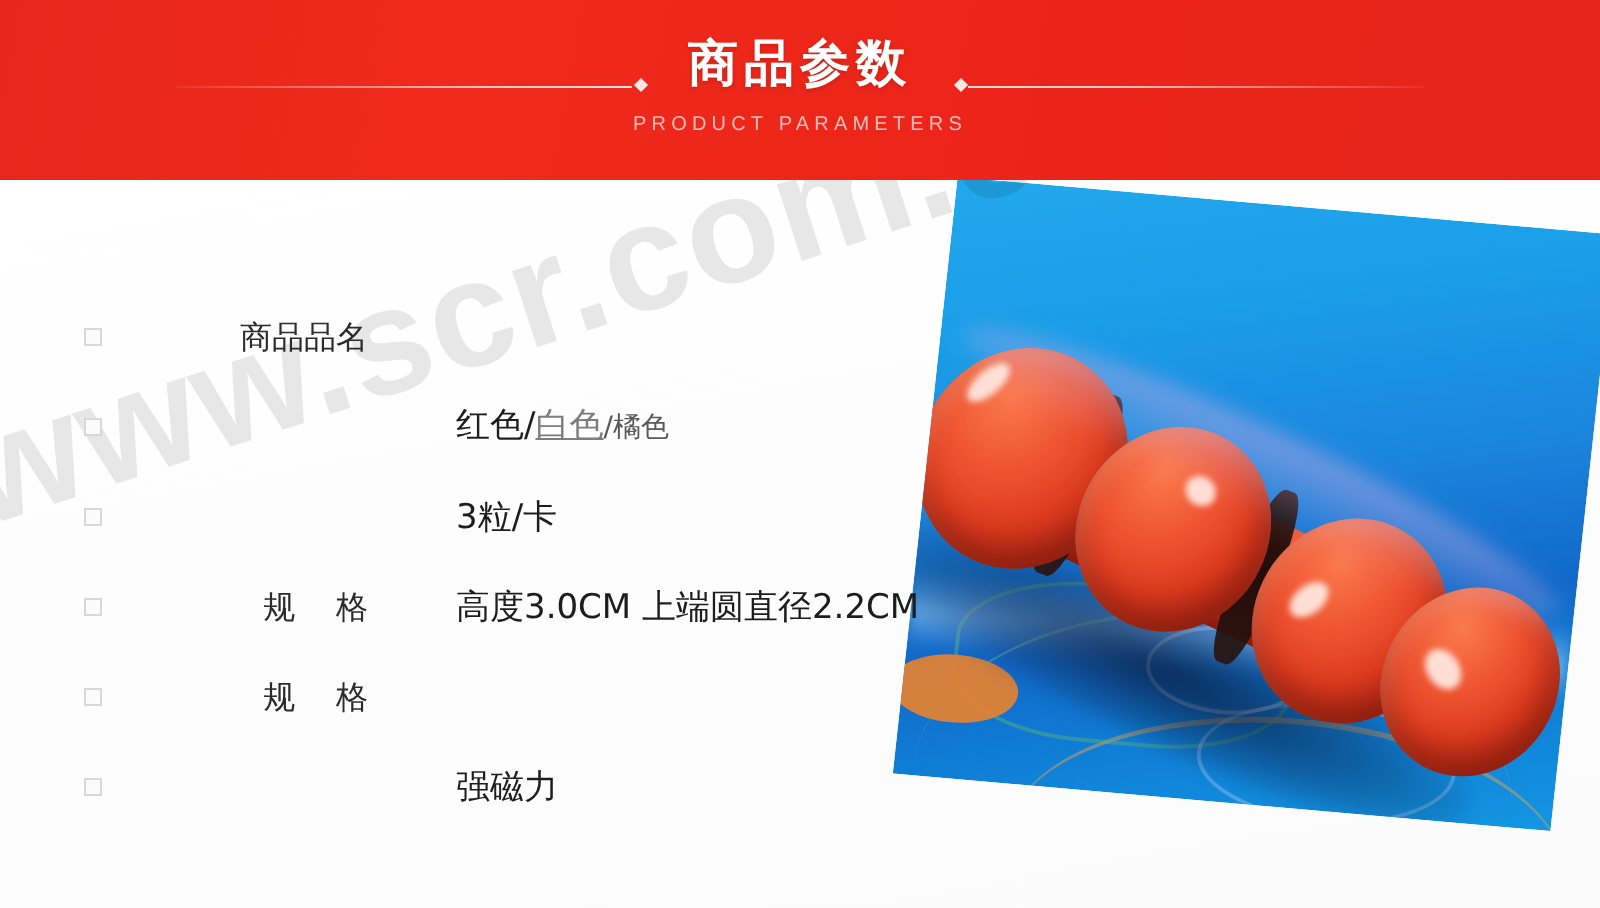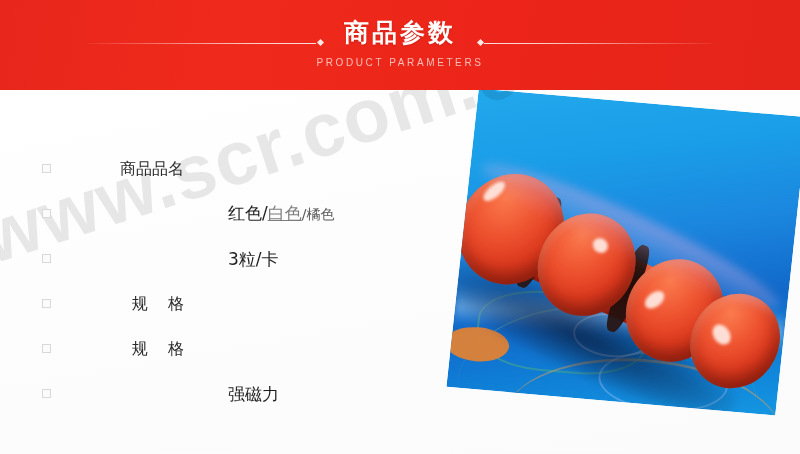--- a/index.html
+++ b/index.html
@@ -376,20 +376,21 @@
       </div>
 
       <div class="param-row">
         <span class="row-bullet"></span>
         <span class="row-value">3粒/卡</span>
       </div>
 
       <div class="param-row">
         <span class="row-bullet"></span>
         <span class="row-label">规    格</span>
+        <span class="row-value">高度3.0CM 上端圆直径2.2CM</span>
       </div>
 
       <div class="param-row">
         <span class="row-bullet"></span>
         <span class="row-label">规    格</span>
       </div>
 
       <div class="param-row">
         <span class="row-bullet"></span>
         <span class="row-value">强磁力</span>

